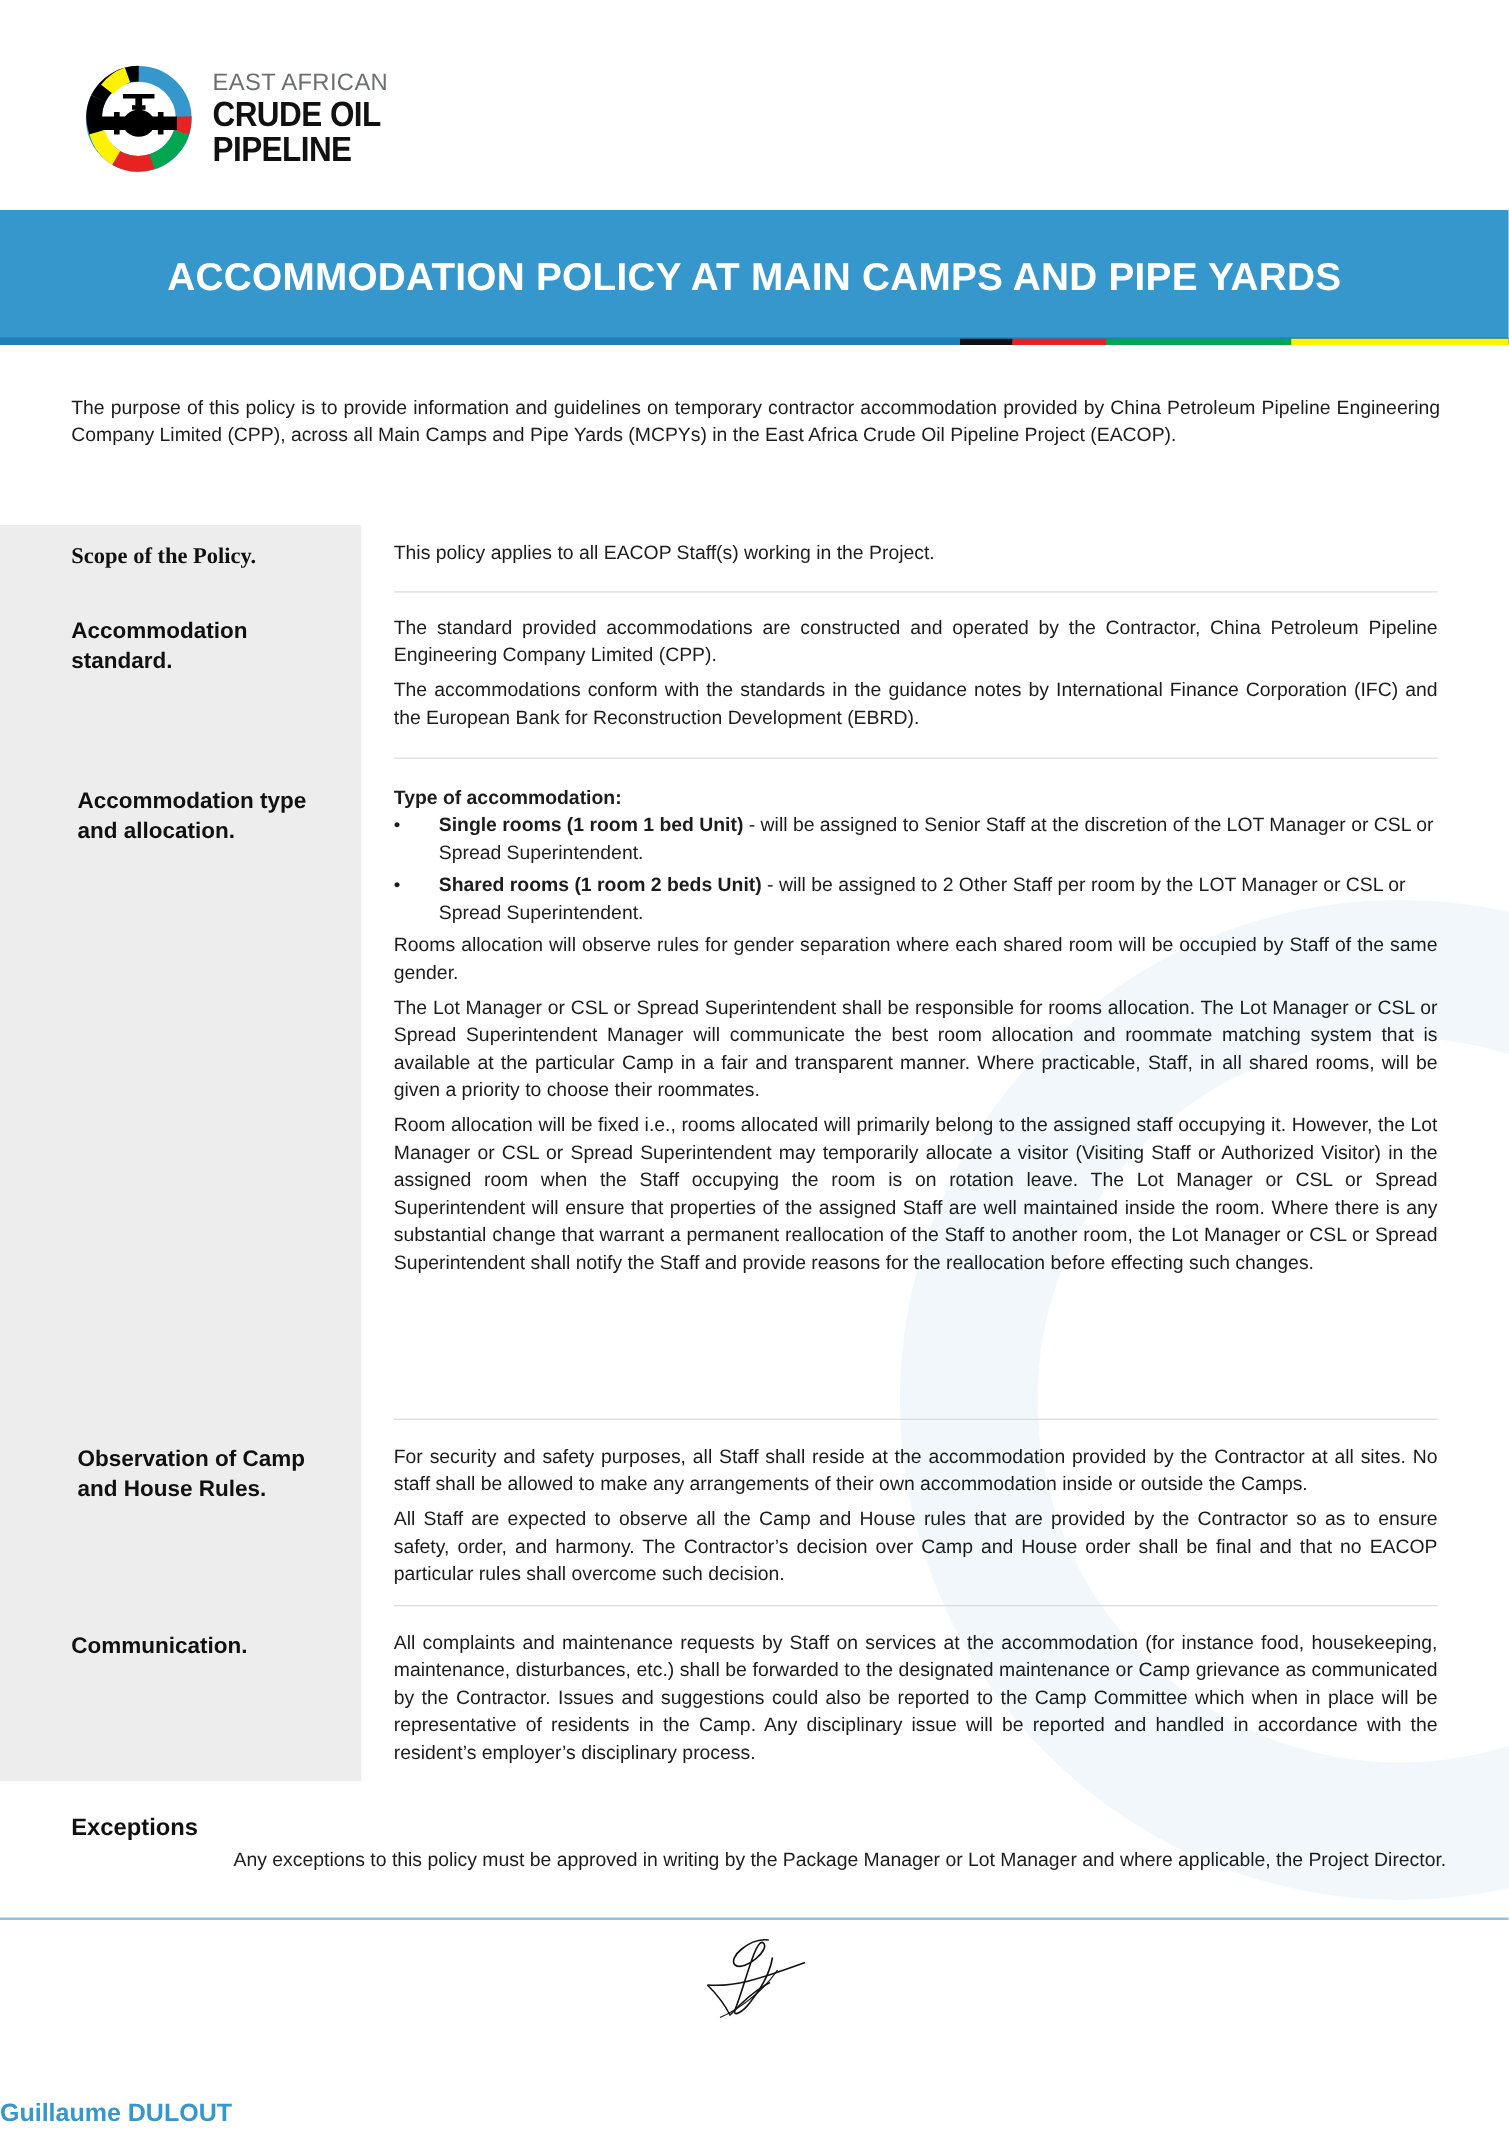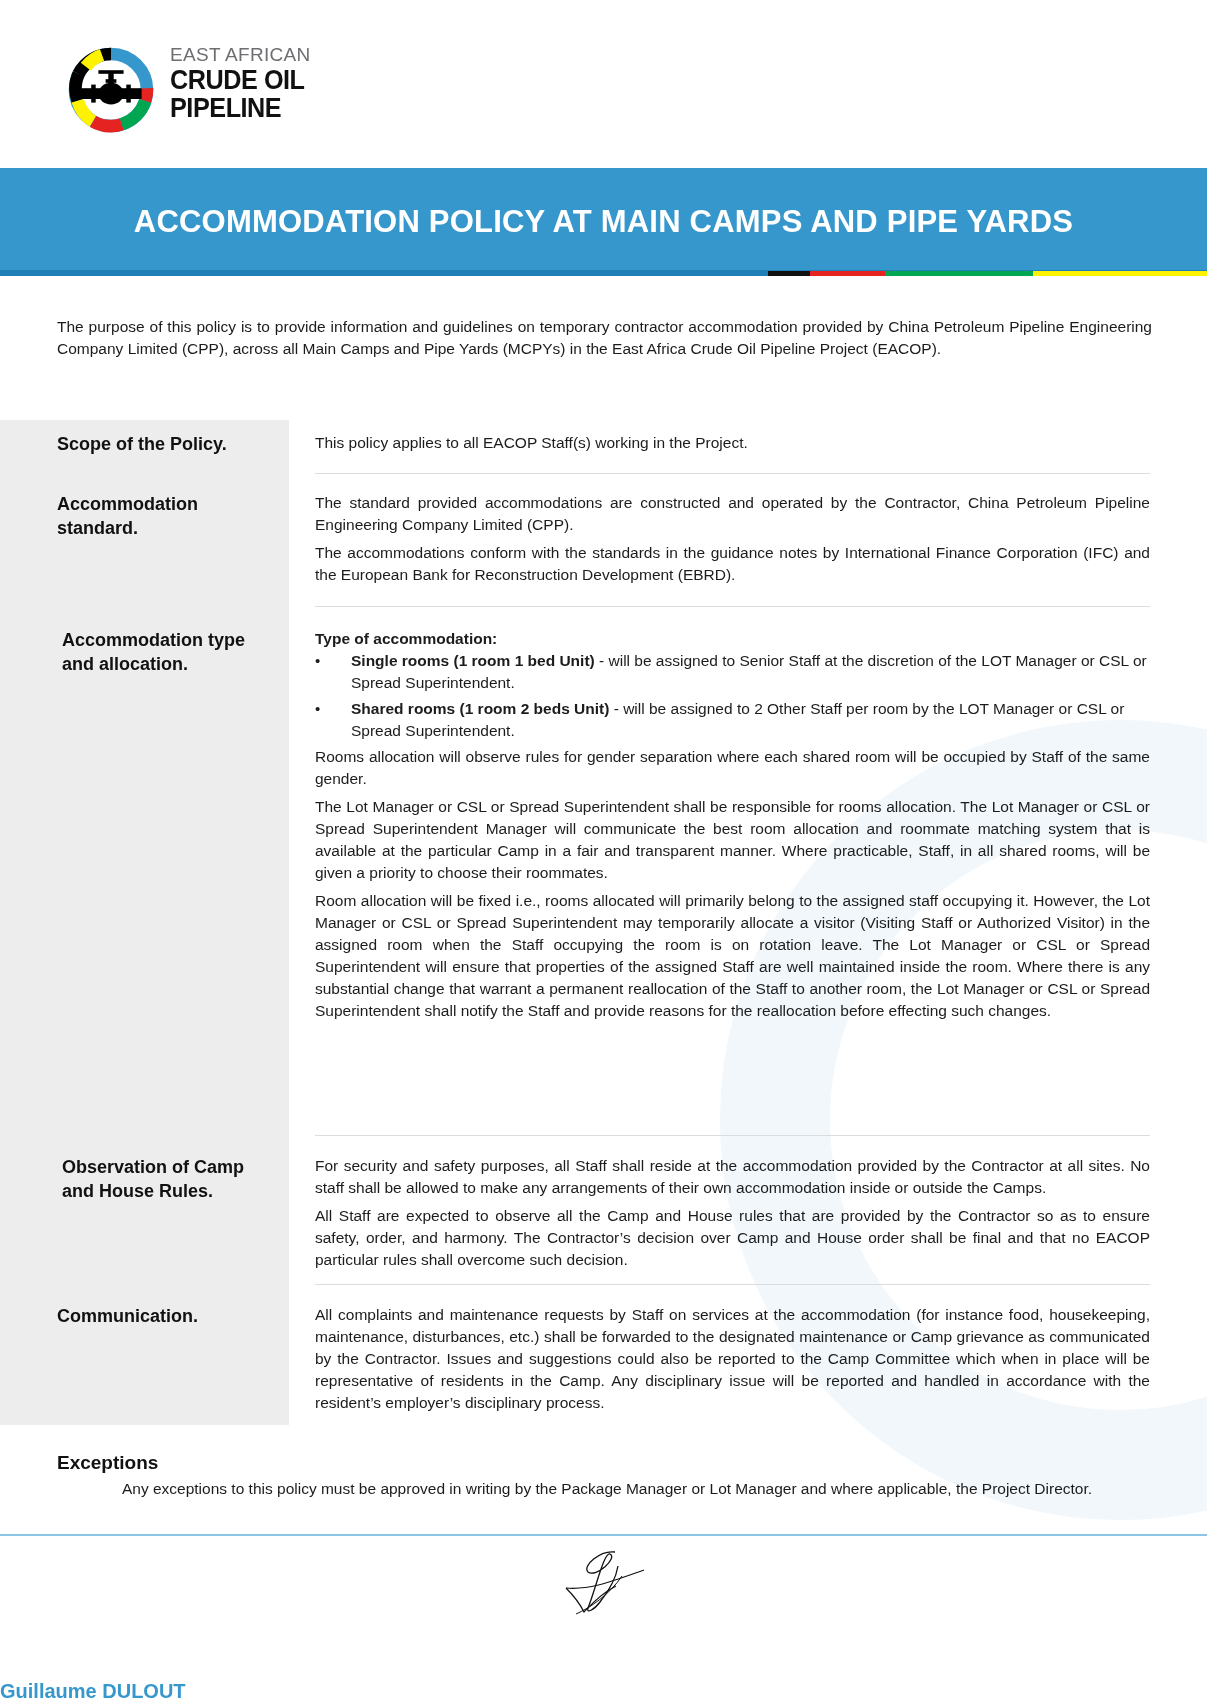--- a/index.html
+++ b/index.html
@@ -6,21 +6,21 @@
   html, body { width: 1207px; height: 1708px; background: #ffffff; overflow: hidden; }
   body { font-family: "Liberation Sans", sans-serif; color: #1a1a1a; position: relative; }
 
   
   .bg-arc {
     position: absolute; left: 720px; top: 720px; width: 800px; height: 800px;
     border-radius: 50%; border: 110px solid #eef5fa; opacity: 0.8; z-index: 0;
   }
 
   
-  .logo { position: absolute; left: 66px; top: 45px; width: 290px; height: 100px; display: flex; align-items: flex-start; z-index: 2; }
+  .logo { position: absolute; left: 66px; top: 45px; width: 290px; height: 100px; display: flex; align-items: center; z-index: 2; }
   .logo-mark { width: 90px; height: 90px; flex: 0 0 90px; }
   .logo-text { margin-left: 14px; line-height: 1; }
   .logo-line1 { font-size: 19px; color: #6d6e71; letter-spacing: 0.3px; }
   .logo-line2, .logo-line3 { font-size: 28px; font-weight: bold; color: #111; letter-spacing: -0.5px; transform: scaleX(0.9); transform-origin: left; }
   .logo-line2 { margin-top: 2px; }
 
   
   .title-band { position: absolute; left: 0; top: 168px; width: 1207px; height: 108px; background: #3597cc; z-index: 2; }
   .title-band .title { position: absolute; left: 0; right: 0; top: 36px; text-align: center; color: #fff; font-size: 31px; font-weight: bold; letter-spacing: 0.2px; }
   .title-band .band-bottom { position: absolute; left: 0; right: 0; bottom: 0; height: 6px; background: #1f7fb6; }
@@ -98,21 +98,21 @@
 </div>
 
 <div class="purpose">
   <div class="body-text">The purpose of this policy is to provide information and guidelines on temporary contractor accommodation provided by China Petroleum Pipeline Engineering Company Limited (CPP), across all Main Camps and Pipe Yards (MCPYs) in the East Africa Crude Oil Pipeline Project (EACOP).</div>
 </div>
 
 <div class="policy-table">
   <div class="left-col-bg"></div>
 
   <div class="row" style="top:0;">
-    <div class="row-label" style="top:12px;">Scope of the Policy.</div>
+    <div class="row-label" style="top:12px;font-family:Liberation Serif, serif;">Scope of the Policy.</div>
     <div class="row-content body-text" style="top:12px;">
       <p>This policy applies to all EACOP Staff(s) working in the Project.</p>
     </div>
   </div>
   <div class="divider" style="top:53px;"></div>
 
   <div class="row" style="top:72px;">
     <div class="row-label" style="top:0;">Accommodation standard.</div>
     <div class="row-content body-text" style="top:0;">
       <p>The standard provided accommodations are constructed and operated by the Contractor, China Petroleum Pipeline Engineering Company Limited (CPP).</p>
@@ -152,21 +152,21 @@
   <div class="row" style="top:884px;">
     <div class="row-label" style="top:0;">Communication.</div>
     <div class="row-content body-text" style="top:0;">
       <p>All complaints and maintenance requests by Staff on services at the accommodation (for instance food, housekeeping, maintenance, disturbances, etc.) shall be forwarded to the designated maintenance or Camp grievance as communicated by the Contractor. Issues and suggestions could also be reported to the Camp Committee which when in place will be representative of residents in the Camp. Any disciplinary issue will be reported and handled in accordance with the resident’s employer’s disciplinary process.</p>
     </div>
   </div>
 </div>
 
 <div class="exceptions">
   <div class="h2">Exceptions</div>
-  <div class="body-text" style="text-align:center;">Any exceptions to this policy must be approved in writing by the Package Manager or Lot Manager and where applicable, the Project Director.</div>
+  <div class="body-text" style="text-align:right;">Any exceptions to this policy must be approved in writing by the Package Manager or Lot Manager and where applicable, the Project Director.</div>
 </div>
 
 <div class="footer-rule"></div>
 
 <svg class="signature" viewBox="0 0 90 70">
   <path d="M55 4 C40 2 22 18 28 24 C36 30 58 10 50 6 C44 4 36 40 28 60 C26 66 34 62 40 54 C48 44 56 30 58 18" fill="none" stroke="#111" stroke-width="1.3"></path>
   <path d="M6 40 C30 42 50 34 84 22" fill="none" stroke="#111" stroke-width="1.2"></path>
   <path d="M6 40 C14 48 20 56 24 64 C30 58 40 46 56 38" fill="none" stroke="#111" stroke-width="1.2"></path>
   <path d="M16 66 C30 60 50 46 62 28" fill="none" stroke="#111" stroke-width="1"></path>
 </svg>

